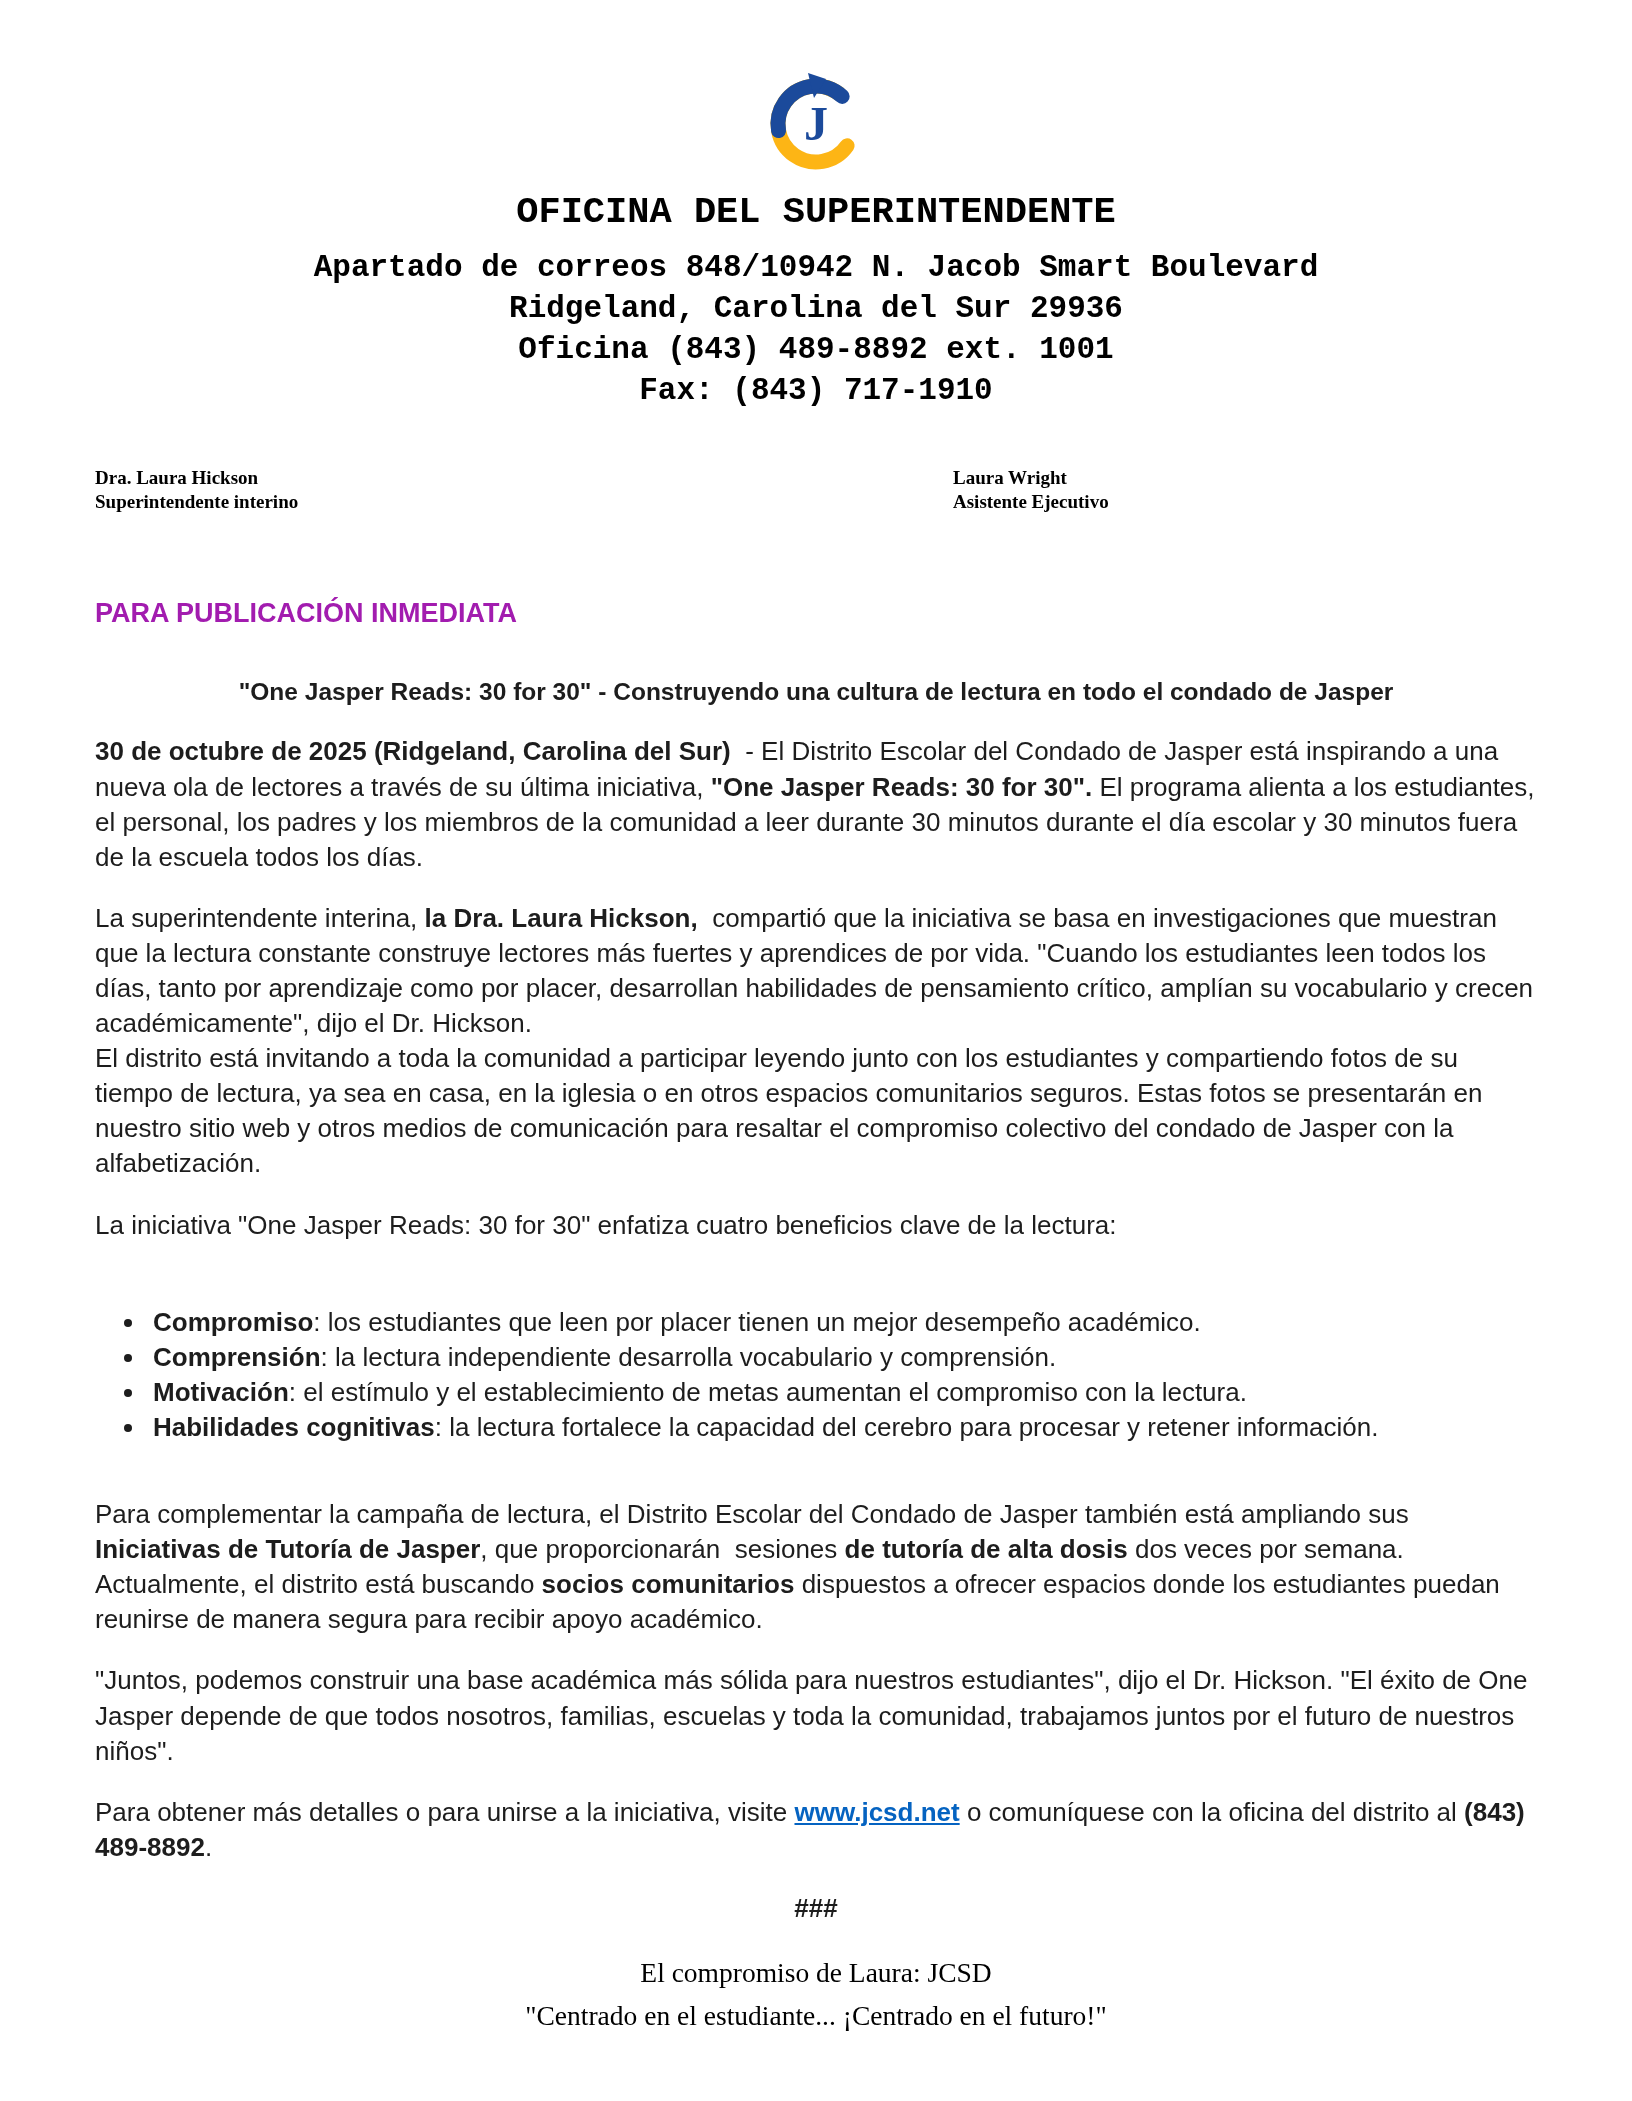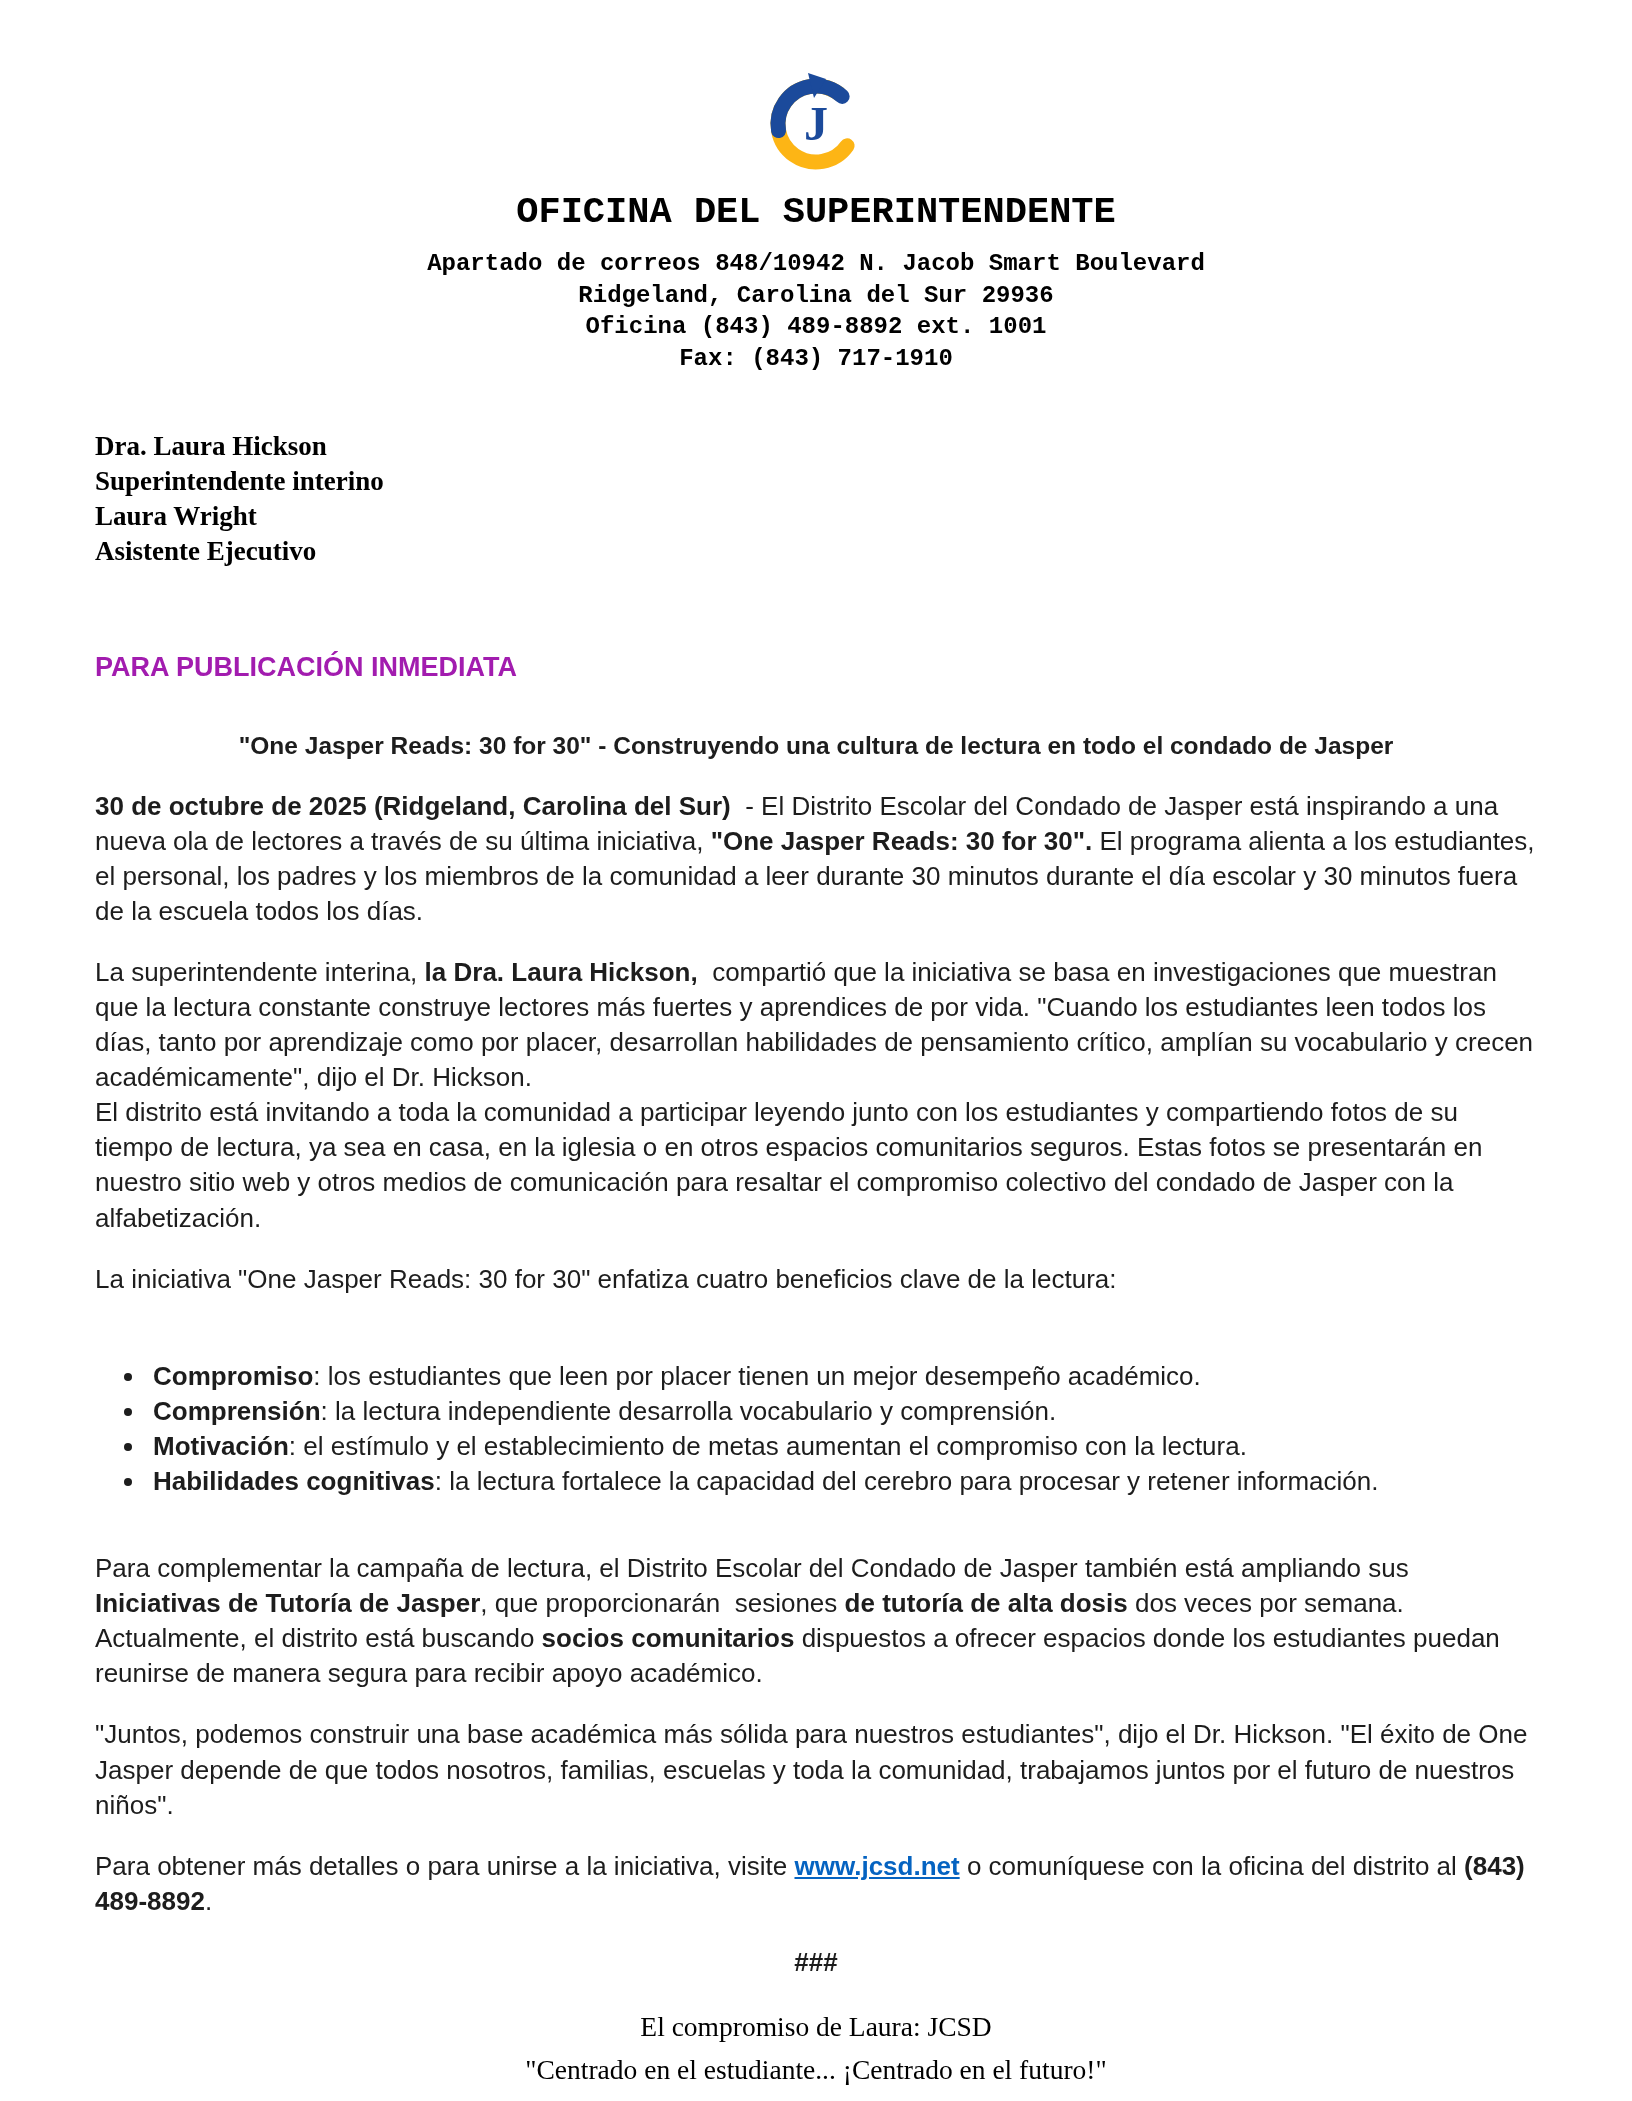--- a/index.html
+++ b/index.html
@@ -23,24 +23,24 @@
   .arc-blue { stroke: var(--brand-blue, #1b4a9b); fill: none; }
   .fill-blue { fill: var(--brand-blue, #1b4a9b); }
   .logo-monogram { font-family: "Liberation Serif", serif; font-weight: bold; }
   .logo-text { text-align: left; }
   .logo-line1 { font-size: 42px; font-weight: bold; letter-spacing: 1.5px; color: var(--brand-blue, #1b4a9b); line-height: 1.15; }
   .logo-line2 { font-size: 42px; font-weight: bold; letter-spacing: 1.5px; color: var(--brand-blue-light, #2a6db5); line-height: 1.15; }
 
   
   .header-block { text-align: center; font-family: Liberation Mono, monospace; color: #000; }
   .office-title { font-size: 37px; font-weight: bold; margin-bottom: 10px; }
-  .addr { font-size: 24px; font-weight: bold; line-height: 1.32; }
+  .addr { font-size: 31px; font-weight: bold; line-height: 1.32; }
 
   
-  .contacts { display: flex; margin-top: 54px; font-family: "Liberation Serif", serif; font-weight: bold; font-size: 27px; line-height: 1.3; color: #000; flex-direction: column; }
+  .contacts { display: flex; margin-top: 54px; font-family: "Liberation Serif", serif; font-weight: bold; font-size: 19px; line-height: 1.3; color: #000; }
   .contact-left { width: 59.5%; }
   .contact-right { flex: 1; }
 
   
   .release-label { margin-top: 80px; font-weight: bold; font-size: 27px; color: #a21caf; }
   .headline { margin-top: 44px; margin-bottom: 22px; text-align: center; font-weight: bold; font-size: 24.5px; }
 
   .par { margin: 26px 0; white-space: pre-wrap; }
   .b { font-weight: bold; }
   a.link { color: var(--link-blue, #0563c1); font-weight: bold; text-decoration: underline; cursor: pointer; }

